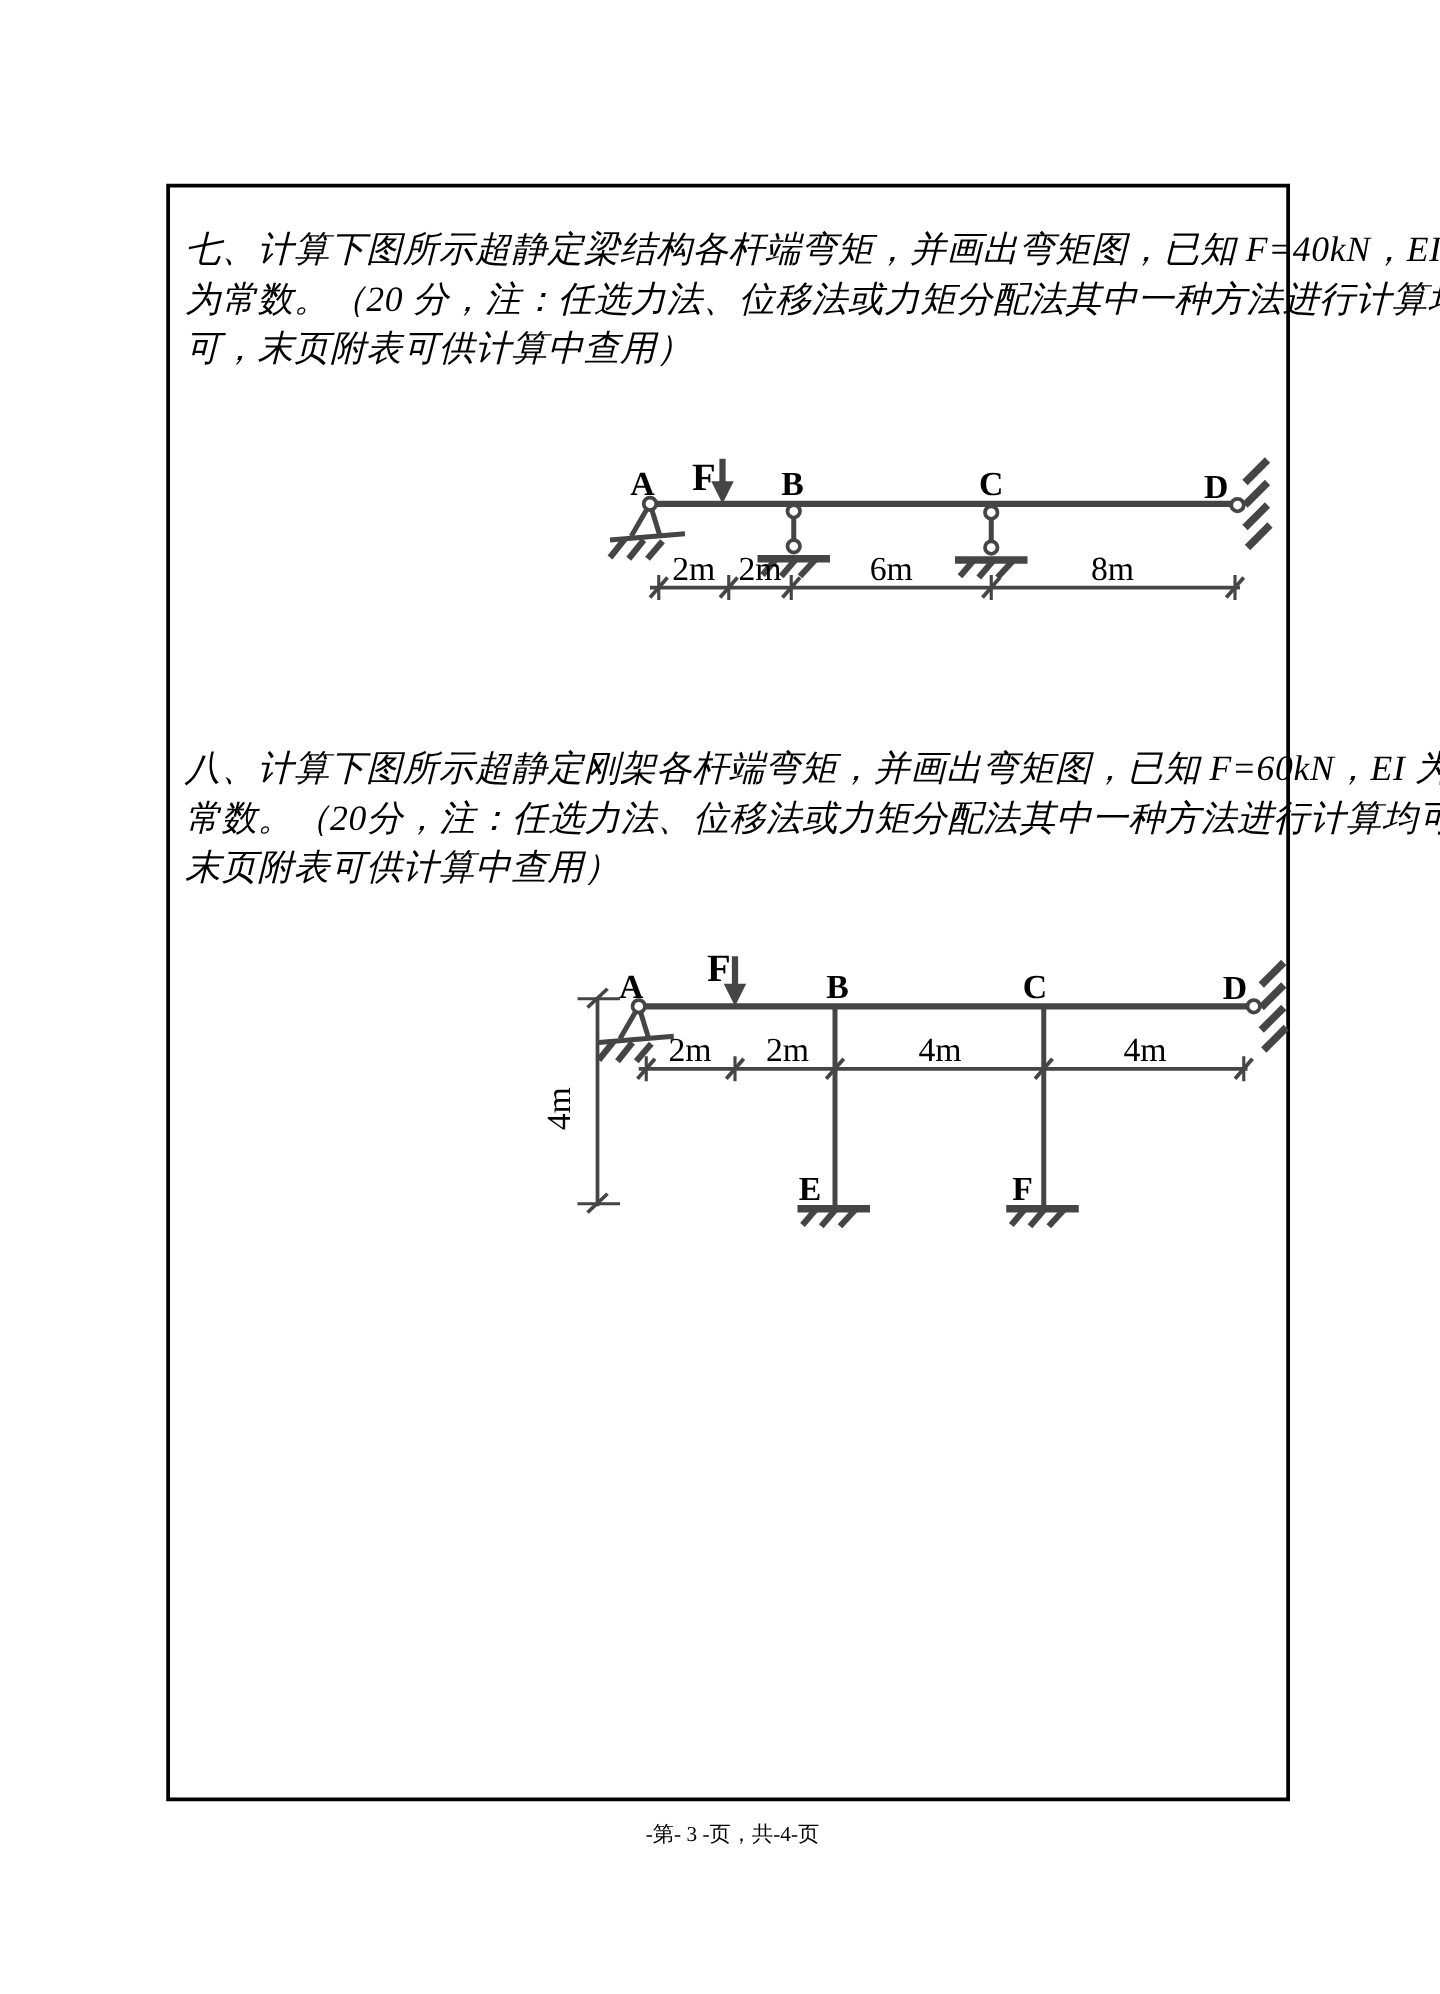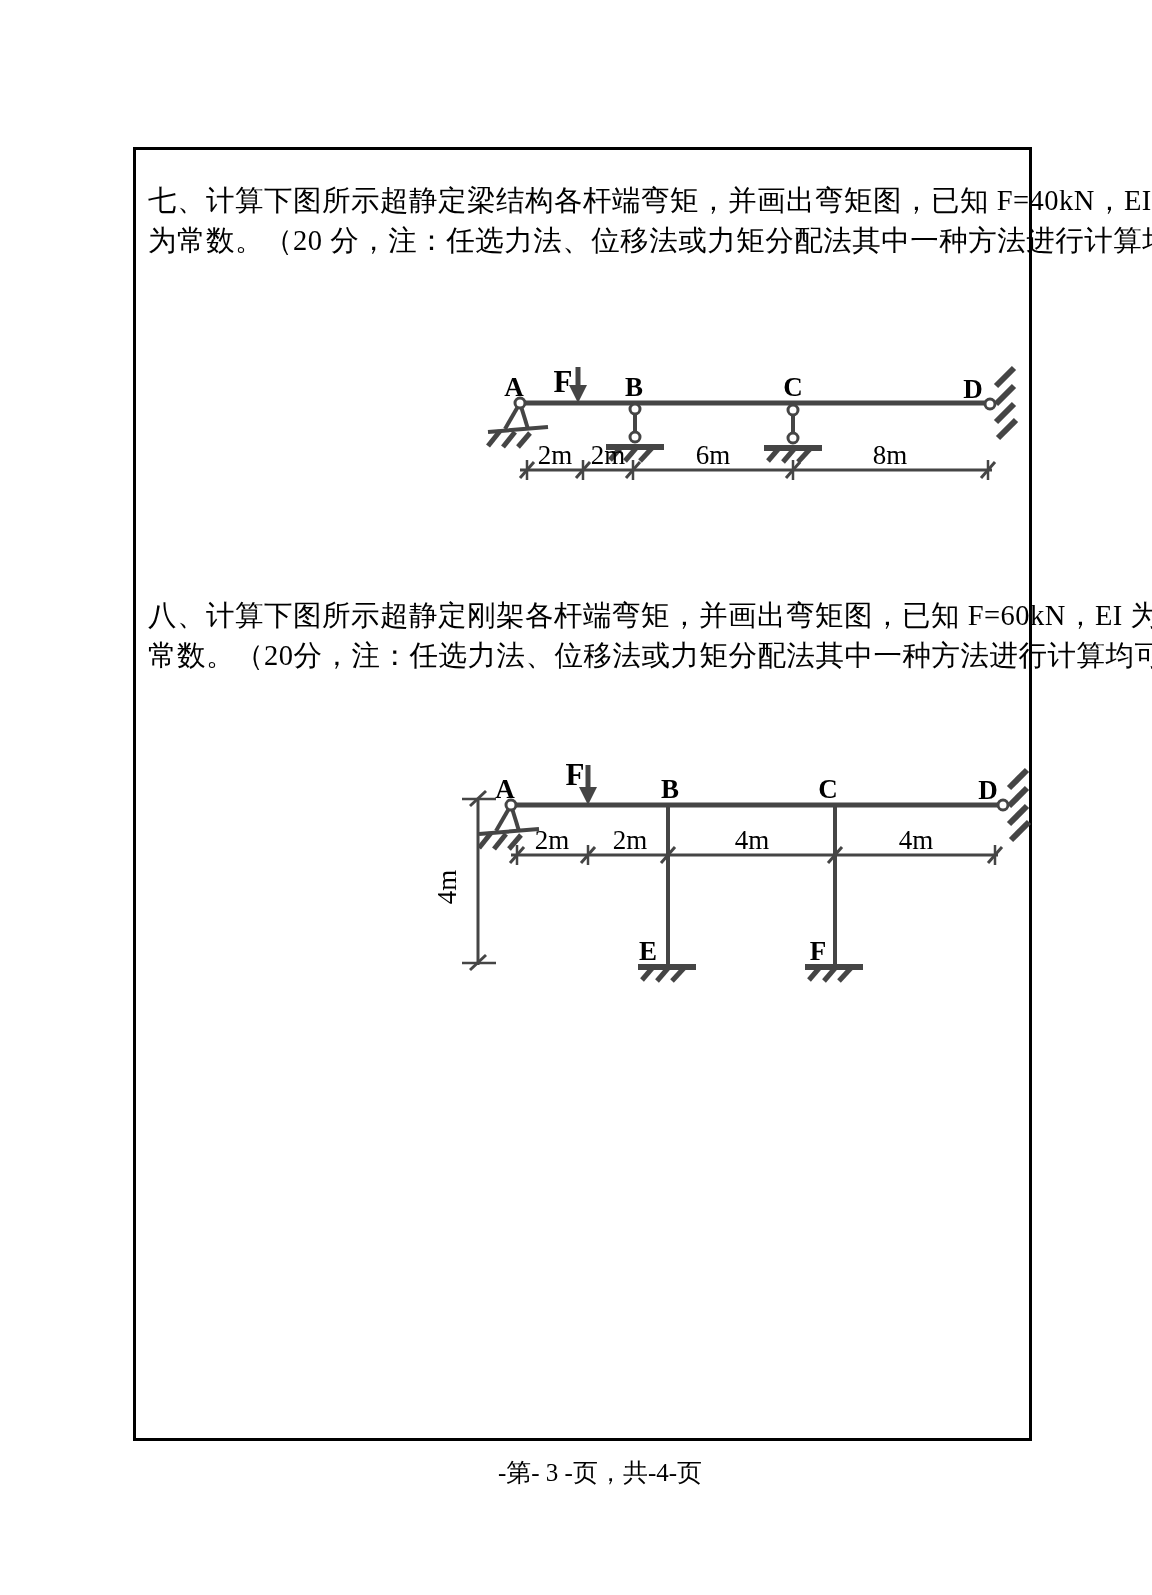--- a/index.html
+++ b/index.html
@@ -10,45 +10,46 @@
   }
   .page-border{
     position:absolute;left:133px;top:147px;width:893px;height:1288px;
     border:3px solid #000;background:#fff;
   }
   .statement{
     position:absolute;width:872px;left:148px;
     font-size:28.5px;line-height:39.5px;letter-spacing:.5px;
   }
   .statement .line{
-    text-align:justify;text-align-last:justify;white-space:nowrap;
+    text-align:justify;text-align-last:justify;white-space:nowrap;font-style:italic;
   }
   .statement .line.last{text-align-last:left;}
   #p7-text{top:181px;}
   #p8-text{top:596px;}
   .fig{position:absolute;}
   #fig1{left:440px;top:330px;}
   #fig2{left:430px;top:735px;}
   .footer{
-    position:absolute;top:1456px;left:600px;transform:translateX(-50%);
-    font-size:25px;white-space:nowrap;
+    position:absolute;top:1456px;left:586px;transform:translateX(-50%);
+    font-size:17px;white-space:nowrap;
   }
   svg text{fill:#000;font-family:"Liberation Serif","DejaVu Serif",serif;}
   .nlab{font-size:27px;font-weight:bold;}
   .flab{font-size:31px;font-weight:bold;}
   .dlab{font-size:27px;}
 </style>
 </head>
 <body>
 
 <div class="page-border"></div>
 
 <div class="statement" id="p7-text">
   <div class="line">七、计算下图所示超静定梁结构各杆端弯矩，并画出弯矩图，已知 F=40kN，EI</div>
   <div class="line">为常数。（20 分，注：任选力法、位移法或力矩分配法其中一种方法进行计算均</div>
+  <div class="line last">可，末页附表可供计算中查用）</div>
 </div>
 
 <svg id="fig1" class="fig" width="600" height="180" viewBox="0 0 600 180">
   <g stroke="#454545" fill="none">
 
     <line x1="80" y1="73" x2="552" y2="73" stroke-width="5"></line>
 
     <g>
       <line x1="138" y1="37" x2="138" y2="58" stroke-width="5"></line>
       <polygon points="138,73 129,55 147,55" fill="#454545" stroke="none"></polygon>
@@ -114,20 +115,21 @@
   <text class="flab" text-anchor="middle" x="123" y="62">F</text>
   <text class="dlab" text-anchor="middle" x="115" y="134">2m</text>
   <text class="dlab" text-anchor="middle" x="168" y="134">2m</text>
   <text class="dlab" text-anchor="middle" x="273" y="134">6m</text>
   <text class="dlab" text-anchor="middle" x="450" y="134">8m</text>
 </svg>
 
 <div class="statement" id="p8-text">
   <div class="line">八、计算下图所示超静定刚架各杆端弯矩，并画出弯矩图，已知 F=60kN，EI 为</div>
   <div class="line">常数。（20分，注：任选力法、位移法或力矩分配法其中一种方法进行计算均可，</div>
+  <div class="line last">末页附表可供计算中查用）</div>
 </div>
 
 <svg id="fig2" class="fig" width="615" height="270" viewBox="0 0 615 270">
   <g stroke="#454545" fill="none">
 
     <line x1="81" y1="70" x2="575" y2="70" stroke-width="5"></line>
 
     <line x1="238" y1="70" x2="238" y2="230" stroke-width="4"></line>
     <line x1="405" y1="70" x2="405" y2="230" stroke-width="4"></line>
 

